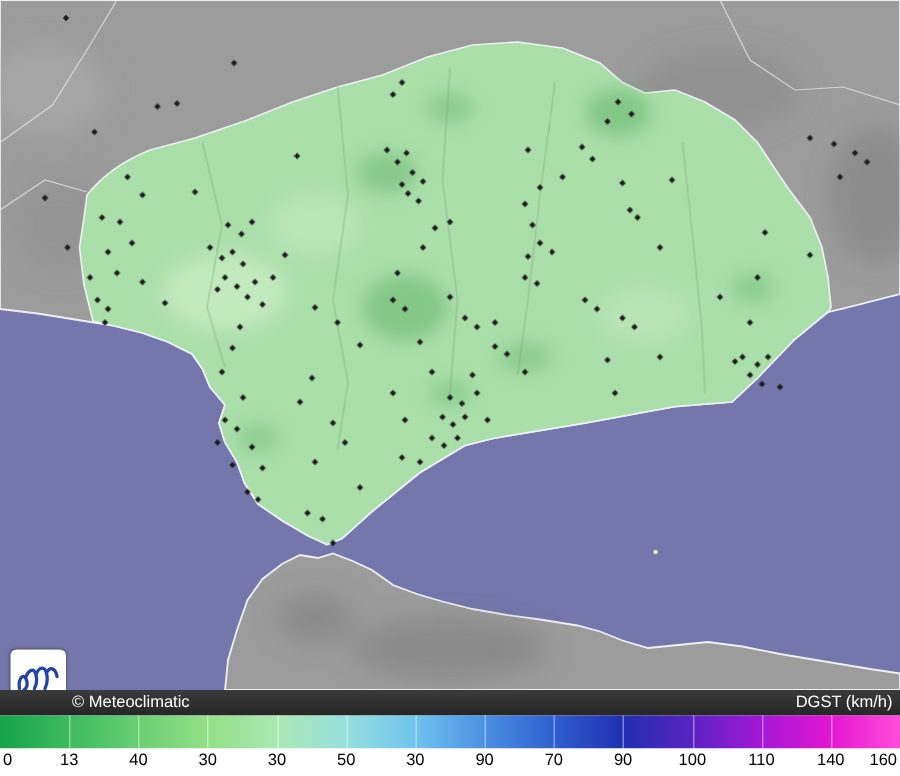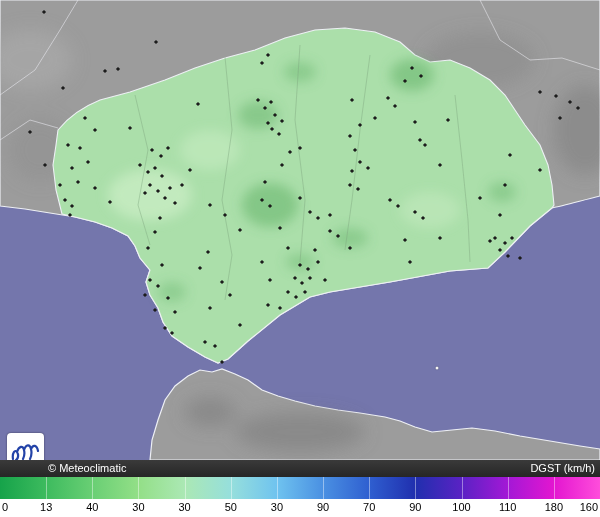--- a/index.html
+++ b/index.html
@@ -277,18 +277,18 @@
         <span class="tick" style="left: 15.3846%; transform: translateX(-50%);">40</span>
         <span class="tick" style="left: 23.0769%; transform: translateX(-50%);">30</span>
         <span class="tick" style="left: 30.7692%; transform: translateX(-50%);">30</span>
         <span class="tick" style="left: 38.4615%; transform: translateX(-50%);">50</span>
         <span class="tick" style="left: 46.1538%; transform: translateX(-50%);">30</span>
         <span class="tick" style="left: 53.8462%; transform: translateX(-50%);">90</span>
         <span class="tick" style="left: 61.5385%; transform: translateX(-50%);">70</span>
         <span class="tick" style="left: 69.2308%; transform: translateX(-50%);">90</span>
         <span class="tick" style="left: 76.9231%; transform: translateX(-50%);">100</span>
         <span class="tick" style="left: 84.6154%; transform: translateX(-50%);">110</span>
-        <span class="tick" style="left: 92.3077%; transform: translateX(-50%);">180</span>
+        <span class="tick" style="left: 92.3077%; transform: translateX(-50%);">140</span>
         <span class="tick" style="left: calc(100% - 2px); transform: translateX(-100%);">160</span>
       </div>
   </div>
 
 </div>
 
 </body></html>

